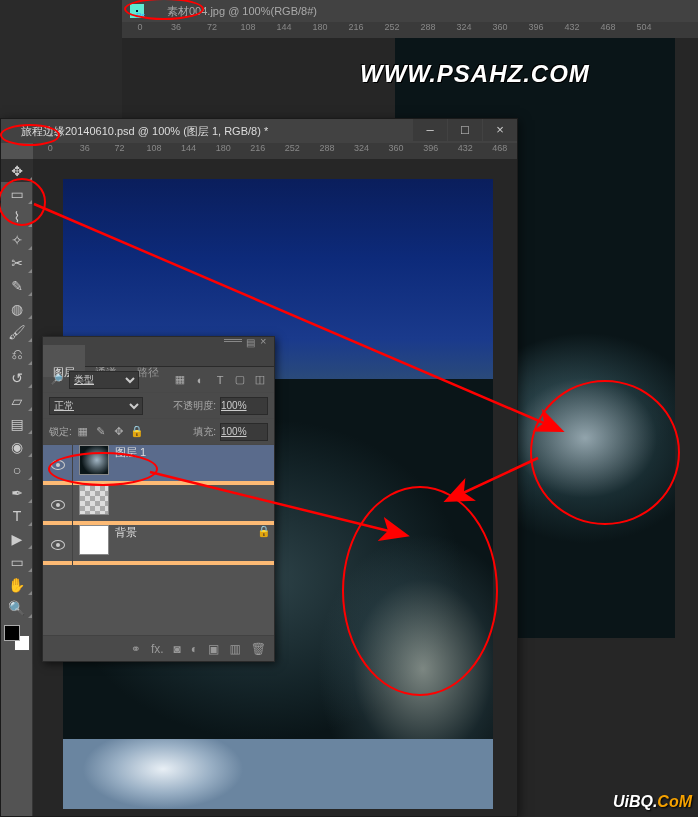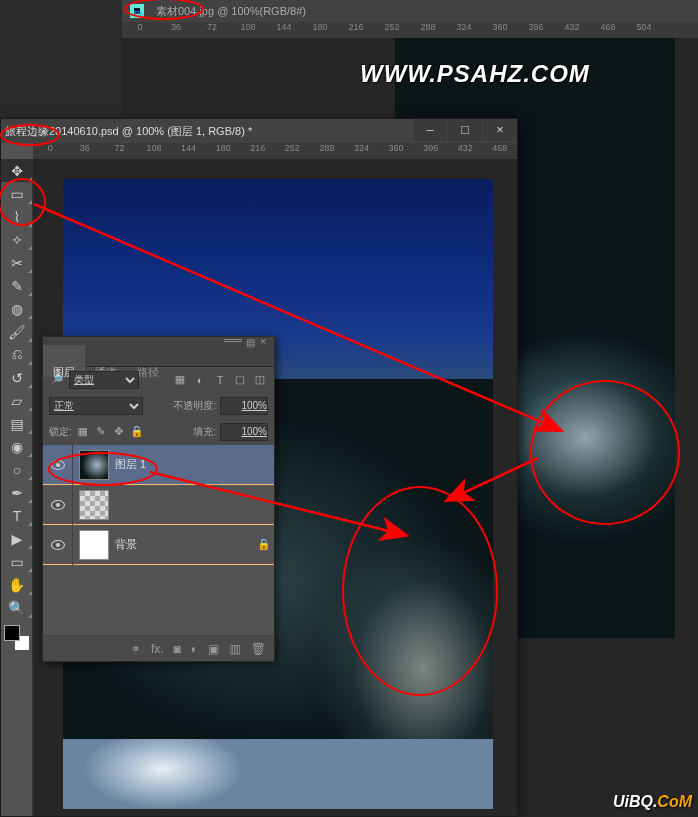--- a/index.html
+++ b/index.html
@@ -1,26 +1,26 @@
 <!DOCTYPE html>
 <html><head>
 <meta charset="utf-8">
 <style>
 *{box-sizing:border-box;margin:0;padding:0;font-family:"Microsoft YaHei",sans-serif;}
 body{background:#2a2a2a;width:698px;height:817px;overflow:hidden;position:relative;color:#ccc;font-size:11px;}
 .bg-tab{position:absolute;left:122px;top:0;width:576px;height:22px;background:#424242;display:flex;align-items:center;padding-left:8px;}
-.bg-tab .ps{width:14px;height:14px;background:#001e36;border:4px solid #5eead4;font-size:8px;color:#31a8ff;text-align:left;line-height:12px;margin-right:12px;}
+.bg-tab .ps{width:14px;height:14px;background:#001e36;border:6px solid #5eead4;font-size:8px;color:#31a8ff;text-align:left;line-height:12px;margin-right:23px;}
 .bg-tab .lbl{color:#aaa;}
 .bg-ruler{position:absolute;left:122px;top:22px;right:0;height:16px;background:#3a3a3a;display:flex;color:#888;font-size:9px;}
 .bg-ruler span{width:36px;text-align:center;}
 .bg-canvas{position:absolute;left:122px;top:38px;right:0;bottom:0;background:#262626;}
 .bg-img{position:absolute;left:395px;top:38px;width:280px;height:600px;background:radial-gradient(ellipse 180px 150px at 190px 400px,rgba(200,220,230,.7),rgba(60,100,110,.3) 40%,#0a1518 70%),radial-gradient(ellipse 300px 250px at 100px 300px,rgba(120,160,170,.25),#0a1518 70%),#0d1a1e;}
 .watermark{position:absolute;left:360px;top:60px;font-size:24px;font-weight:900;font-style:italic;color:#fff;letter-spacing:1px;text-shadow:1px 1px 0 #000,-1px -1px 0 #000;}
 .fg-window{position:absolute;left:0;top:118px;width:518px;height:699px;background:#535353;border:1px solid #1a1a1a;box-shadow:2px 2px 10px rgba(0,0,0,.5);}
-.fg-titlebar{height:24px;background:#424242;display:flex;align-items:center;padding:0 4px;position:relative;}
+.fg-titlebar{height:24px;background:#424242;display:flex;align-items:center;padding:0 20px;position:relative;}
 .fg-titlebar .lbl{color:#ddd;font-size:11px;}
 .wbtns{position:absolute;right:0;top:0;display:flex;height:24px;}
 .wbtn{width:34px;height:22px;background:#3a3a3a;color:#ccc;text-align:center;line-height:22px;margin-left:1px;font-size:13px;cursor:pointer;}
 .fg-ruler{height:16px;background:#3a3a3a;display:flex;color:#888;font-size:9px;margin-left:32px;}
 .fg-ruler span{width:36px;text-align:center;}
 .fg-body{position:absolute;left:0;top:40px;right:0;bottom:0;display:flex;}
 .toolbox{width:32px;background:#535353;display:flex;flex-direction:column;border-right:1px solid #353535;}
 .tool{width:32px;height:23px;display:flex;align-items:center;justify-content:center;color:#ccc;font-size:14px;cursor:pointer;position:relative;}
 .tool.sel{background:#2f2f2f;}
 .tool .tri{position:absolute;right:1px;bottom:1px;width:0;height:0;border-right:4px solid #888;border-top:4px solid transparent;}
@@ -40,23 +40,23 @@
 .lp-top .menu{position:absolute;right:16px;top:0;width:12px;color:#999;font-size:10px;}
 .lp-top .close{position:absolute;right:2px;top:-2px;width:12px;color:#999;font-size:11px;}
 .lp-tabs{display:flex;height:22px;background:#424242;border-bottom:1px solid #2a2a2a;}
 .lp-tab{padding:16px 10px;line-height:22px;color:#999;cursor:pointer;font-size:11px;}
 .lp-tab.active{background:#535353;color:#ddd;}
 .lp-row{display:flex;align-items:center;height:26px;padding:0 6px;gap:4px;border-bottom:1px solid #484848;background:#4a4a4a;}
 .lp-row select,.lp-row input{background:#3a3a3a;color:#ccc;border:1px solid #2a2a2a;font-size:10px;height:18px;text-decoration:underline;}
 .lp-row .sel1{width:70px;}
 .lp-row .filter-ico{width:16px;height:16px;display:flex;align-items:center;justify-content:center;color:#aaa;font-size:11px;cursor:pointer;}
 .lp-row .lbl{color:#aaa;font-size:10px;}
-.lp-row .pct{width:48px;text-align:right;}
+.lp-row .pct{width:48px;}
 .lock-ico{width:14px;text-align:center;color:#aaa;cursor:pointer;}
-.layer{display:flex;align-items:center;height:40px;border-bottom:1px solid #fdba74;background:#535353;}
+.layer{display:flex;align-items:flex-start;height:40px;border-bottom:4px solid #fdba74;background:#535353;}
 .layer.sel{background:#5a6b8c;}
 .layer .vis{width:30px;height:40px;display:flex;align-items:center;justify-content:center;cursor:pointer;border-right:1px solid #424242;}
 .layer .eye{width:14px;height:10px;border:1px solid #ccc;border-radius:50%;position:relative;}
 .layer .eye::after{content:"";position:absolute;width:4px;height:4px;background:#ccc;border-radius:50%;left:4px;top:2px;}
 .layer .thumb{width:30px;height:30px;margin:0 6px;border:1px solid #888;background:#fff;}
 .layer .mask{width:22px;height:30px;margin-right:6px;border:1px solid #888;background:#fff;}
 .layer .name{color:#ddd;font-size:11px;flex:1;}
 .layer .lock{width:20px;text-align:center;color:#aaa;}
 .th-frac{background:radial-gradient(circle at 60% 50%,rgba(180,200,210,.8),#0a1518 70%) !important;}
 .th-train{background:repeating-conic-gradient(#ddd 0 25%,#aaa 0 50%) 0 0/10px 10px,radial-gradient(circle,#335 30%,transparent 31%) !important;background-blend-mode:normal;}

